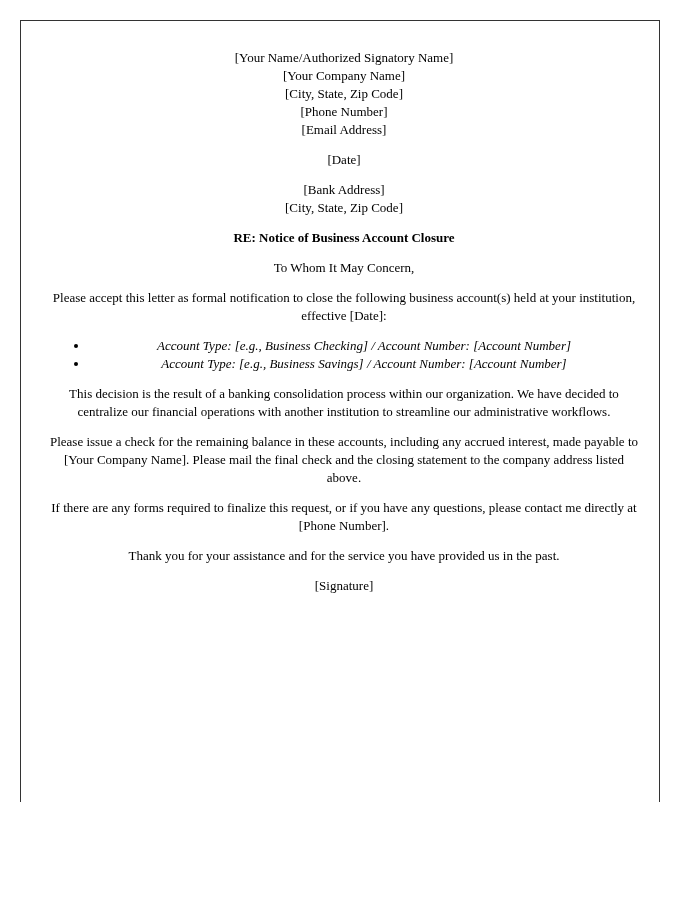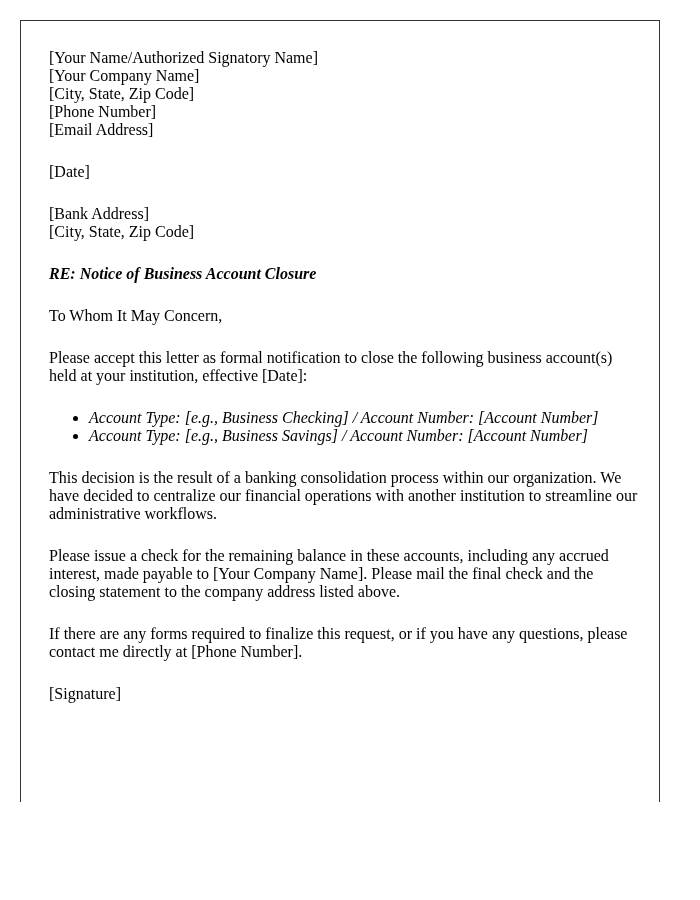--- a/index.html
+++ b/index.html
@@ -25,27 +25,28 @@
       border-right: 1px solid #333333;
       border-top: 1px solid #333333;
       box-sizing: border-box;
       overflow: hidden;
     }
     .content {
       position: absolute;
       left: 28px;
       top: 28px;
       width: 590px;
-      font-size: 16px;
+      font-size: 13px;
       line-height: 18px;
+      text-align: center;
     }
     .block { margin: 0; }
-    .block + .block { margin-top: 24px; }
+    .block + .block { margin-top: 12px; }
     .line { display: block; white-space: nowrap; }
-    .subject { font-weight: bold; font-style: italic; }
+    .subject { font-weight: bold; }
     ul.accounts {
       margin: 0;
       padding-left: 40px;
       list-style: disc;
     }
     ul.accounts li { white-space: nowrap; font-style: italic; }
     p { margin: 0; }
   </style>
 </head>
 <body>
@@ -77,17 +78,18 @@
     <p class="block">Please accept this letter as formal notification to close the following business account(s) held at your institution, effective [Date]:</p>
 
     <ul class="block accounts">
       <li>Account Type: [e.g., Business Checking] / Account Number: [Account Number]</li>
       <li>Account Type: [e.g., Business Savings] / Account Number: [Account Number]</li>
     </ul>
 
     <p class="block">This decision is the result of a banking consolidation process within our organization. We have decided to centralize our financial operations with another institution to streamline our administrative workflows.</p>
     <p class="block">Please issue a check for the remaining balance in these accounts, including any accrued interest, made payable to [Your Company Name]. Please mail the final check and the closing statement to the company address listed above.</p>
     <p class="block">If there are any forms required to finalize this request, or if you have any questions, please contact me directly at [Phone Number].</p>
+    <p class="block">Thank you for your assistance and for the service you have provided us in the past.</p>
 
     <div class="block">[Signature]</div>
 
   </div>
 </div>
 
 </body></html>

